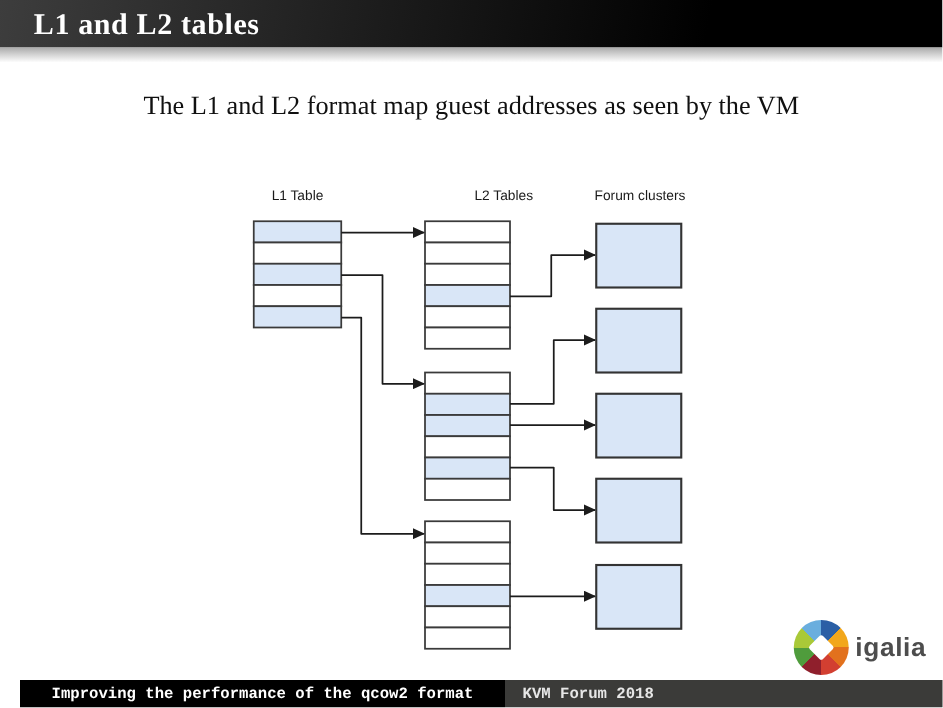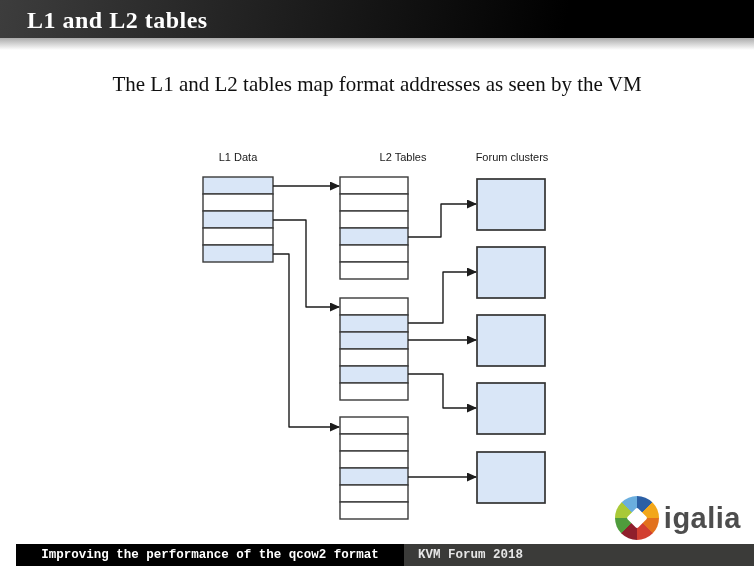--- a/index.html
+++ b/index.html
@@ -66,39 +66,39 @@
   .logo-mark{
     position:relative;width:44px;height:44px;border-radius:50%;
   }
   .logo-diamond{
     position:absolute;left:50%;top:50%;width:15px;height:15px;
     background:#ffffff;transform:translate(-50%,-50%) rotate(45deg);
     border-radius:2px;
   }
   .logo-text{
     font-family:"Liberation Sans", sans-serif;
-    font-weight:bold;font-size:29px;color:#4d4d4d;
+    font-weight:bold;font-size:21px;color:#4d4d4d;
     letter-spacing:0.5px;line-height:1;
   }
 </style>
 </head>
 <body>
 
 <div class="slide">
 
   <div class="title-bar">
     <h1>L1 and L2 tables</h1>
   </div>
   <div class="title-shadow"></div>
 
   <div class="subtitle">
-    <div>The L1 and L2 tables map format addresses as seen by the VM</div>
+    <div>The L1 and L2 format map guest addresses as seen by the VM</div>
   </div>
 
-  <div class="col-label l1">L1 Data</div>
+  <div class="col-label l1">L1 Table</div>
   <div class="col-label l2">L2 Tables</div>
   <div class="col-label dc">Forum clusters</div>
 
   <svg id="diagram" class="diagram" width="754" height="566" viewBox="0 0 754 566">
       <defs>
         <marker id="arrow" markerUnits="userSpaceOnUse" markerWidth="10" markerHeight="9" refX="9" refY="4.5" orient="auto">
           <path d="M0,0 L10,4.5 L0,9 Z" fill="#1c1c1c"></path>
         </marker>
       </defs>
       <rect x="203" y="177" width="70" height="17" fill="#d9e6f7" stroke="#3a3a3a" stroke-width="1.4"></rect>

